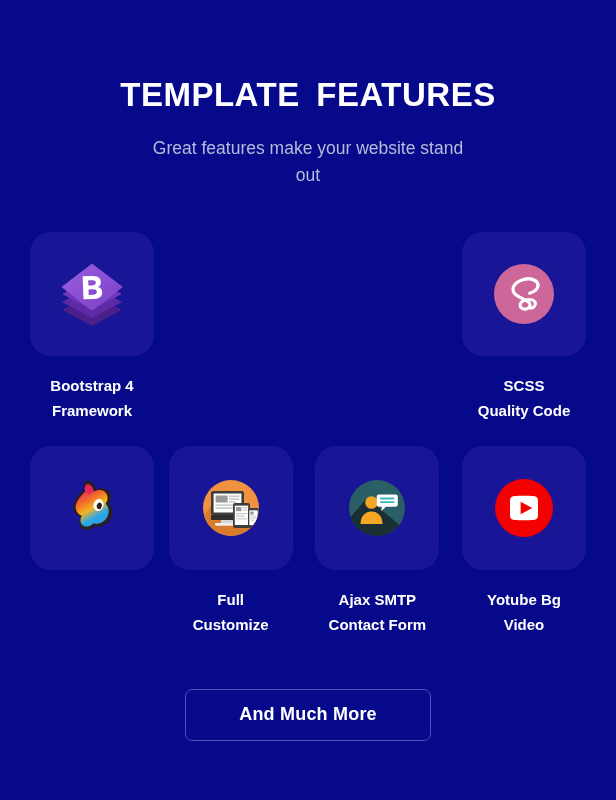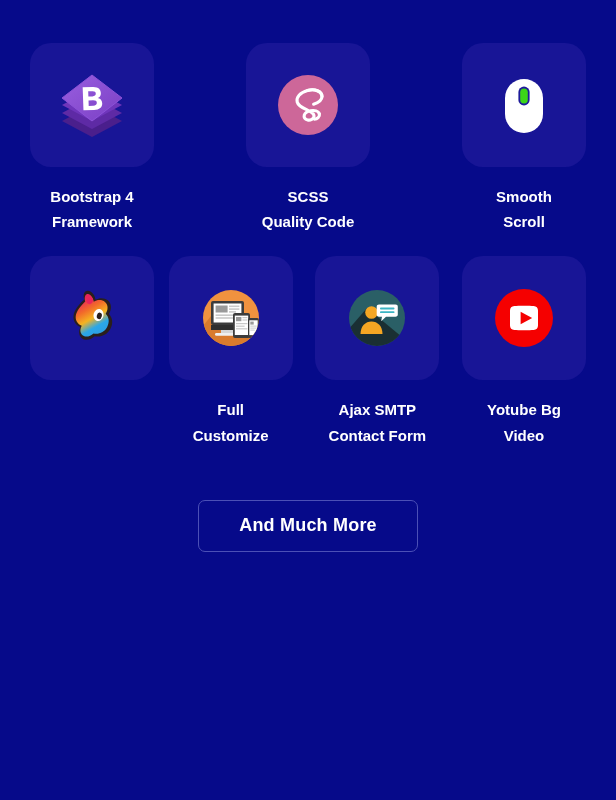--- a/index.html
+++ b/index.html
@@ -106,41 +106,45 @@
 
   
   .cta-wrap {
     margin-top: 52px;
     display: flex;
     justify-content: center;
     width: 100%;
   }
 
   .cta-button {
-    width: 220px;
+    width: 246px;
     height: 52px;
     border-radius: 7px;
     border: 1px solid #4b50b6;
     background: transparent;
     color: #ffffff;
     font-family: "Liberation Sans", sans-serif;
     font-size: 18px;
     font-weight: bold;
     letter-spacing: 0.2px;
     cursor: pointer;
     display: flex;
     align-items: center;
     justify-content: center;
   }
 </style>
 </head>
 <body>
 
 <div class="page">
 
+  <div class="header">
+    <h1 class="page-title">TEMPLATE  FEATURES</h1>
+    <p class="page-subtitle">Great features make your website stand out</p>
+  </div>
 
   <div class="features">
 
     <div class="feature-row">
 
       <div class="feature-item">
         <div class="feature-card">
           <svg class="icon-wrap" viewBox="0 0 72 72">
             <defs>
               <linearGradient id="bsTop" x1="0" y1="0" x2="1" y2="1">
@@ -178,32 +182,20 @@
                      C41.6 50 38.6 51.6 35.6 51 C32.8 50.4 31.6 48.3 32.3 46
                      C33 43.9 35.5 42.4 38.5 41.8 C42.5 41 46.5 42 47.3 44.8" fill="none" stroke="#ffffff" stroke-width="3.1" stroke-linecap="round"></path>
             <path d="M47.3 44.8 C48.2 47.8 45 50 42.4 50.2" fill="none" stroke="#ffffff" stroke-width="3.1" stroke-linecap="round"></path>
             <path d="M35.5 21.5 C42.5 19.5 50 22 50 27.5 C50 31 46.5 33.6 41.6 35.2" fill="none" stroke="#ffffff" stroke-width="3.1" stroke-linecap="round"></path>
           </svg>
         </div>
         <div class="feature-label">SCSS
 Quality Code</div>
       </div>
 
-      <div class="feature-item">
-        <div class="feature-card">
-          <svg class="icon-wrap" viewBox="0 0 72 72">
-            <path d="M36 8 L36 17" stroke="#181596" stroke-width="3.4" stroke-linecap="round"></path>
-            <rect x="17" y="10" width="38" height="54" rx="19" fill="#ffffff"></rect>
-            <rect x="30.4" y="17.5" width="11.2" height="19" rx="5.6" fill="#1d1a9a"></rect>
-            <rect x="32.2" y="19.4" width="7.6" height="15.2" rx="3.8" fill="#3cd618"></rect>
-          </svg>
-        </div>
-        <div class="feature-label">Smooth
-Scroll</div>
-      </div>
 
     </div>
 
     <div class="feature-row">
 
       <div class="feature-item">
         <div class="feature-card">
           <svg class="icon-wrap" viewBox="0 0 72 72">
             <defs>
               <linearGradient id="isoG" x1="0.15" y1="0.1" x2="0.8" y2="0.95">

